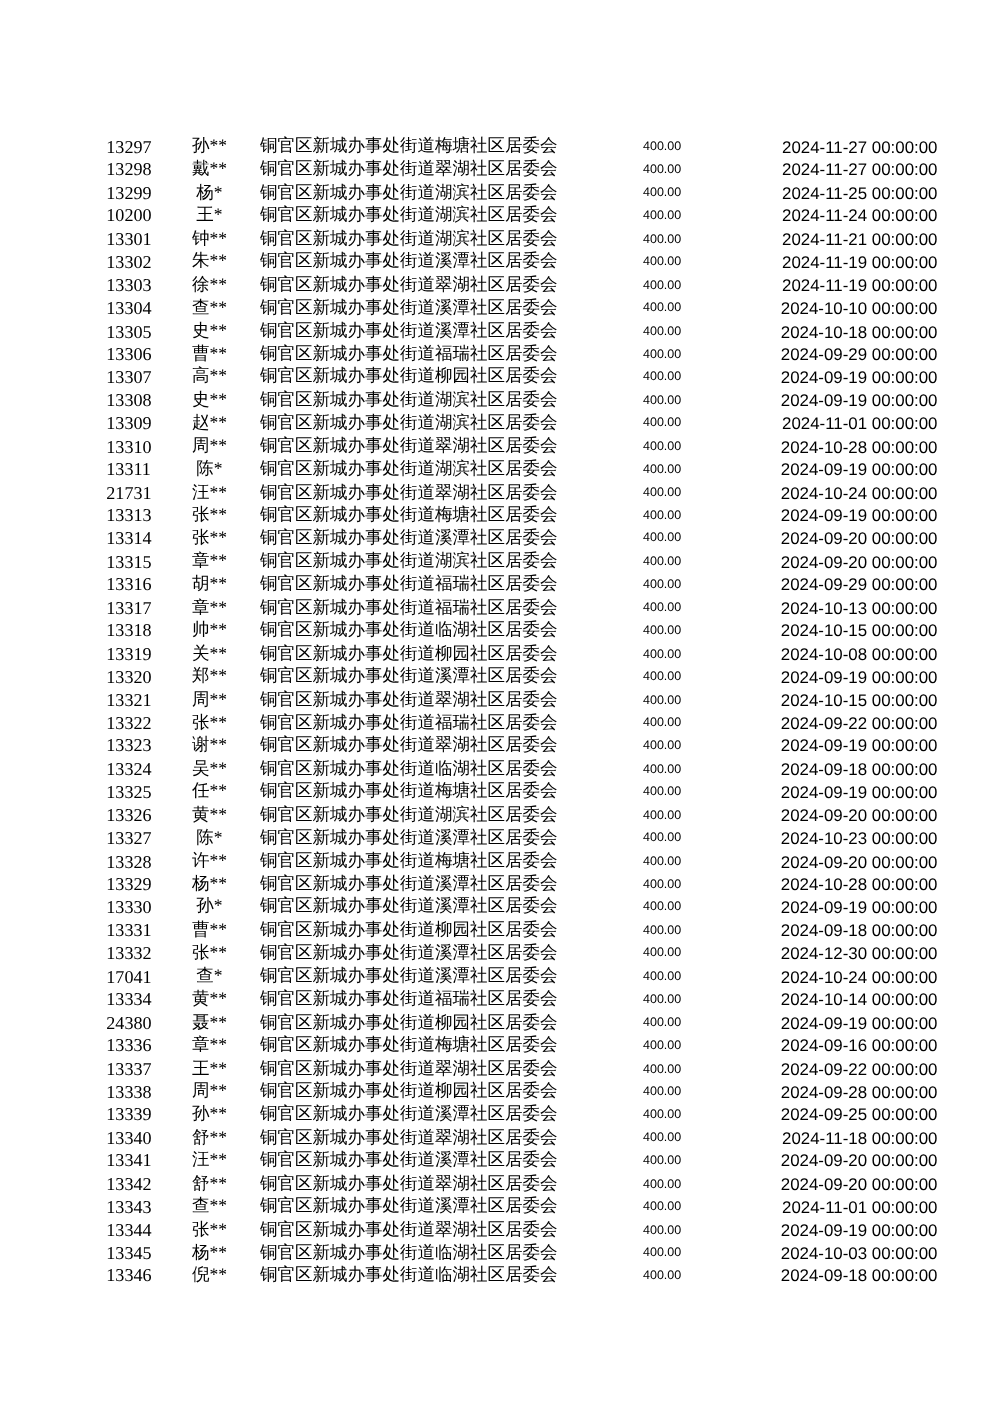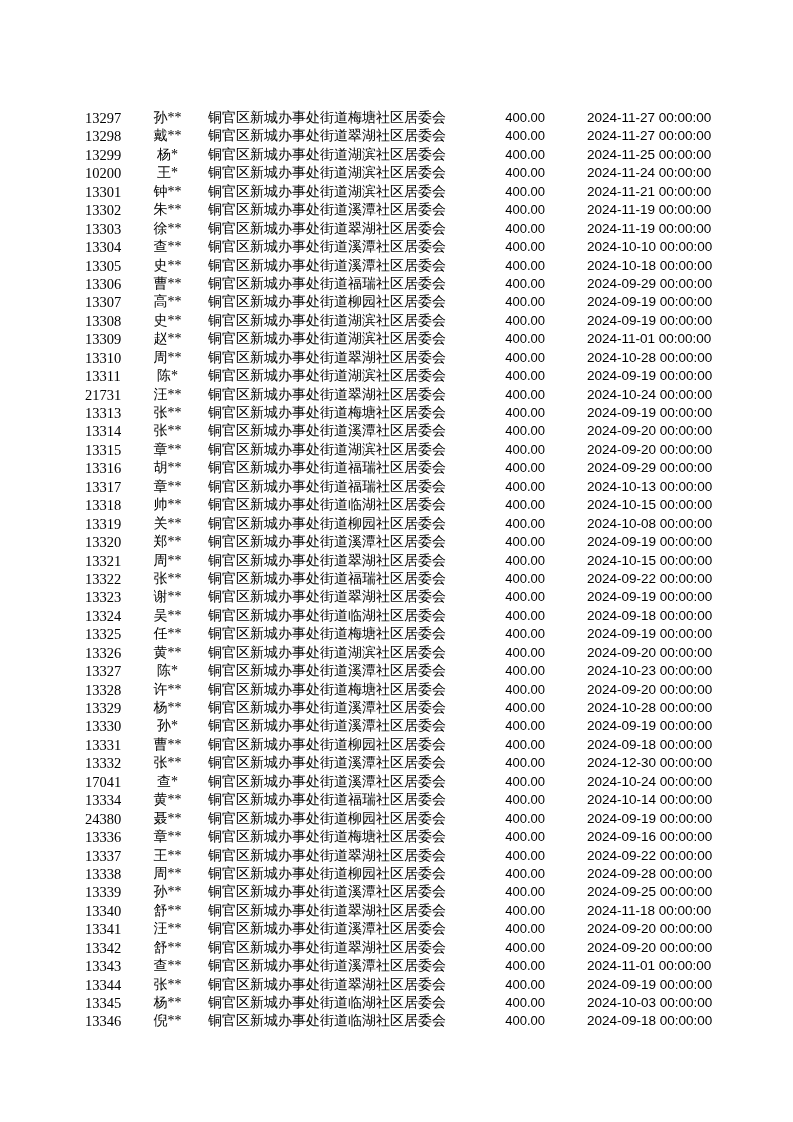--- a/index.html
+++ b/index.html
@@ -49,30 +49,30 @@
     text-align: center;
   }
   .cell.org {
     font-family: Liberation Serif, serif;
     font-size: 14px;
     text-align: left;
     padding-left: 3px;
   }
   .cell.amount {
     font-family: "Liberation Sans", sans-serif;
-    font-size: 13px;
+    font-size: 10px;
     text-align: right;
   }
   .cell.spacer {
     
   }
   .cell.datetime {
     font-family: "Liberation Sans", sans-serif;
     font-size: 13.5px;
-    text-align: left;
+    text-align: right;
   }
 </style>
 </head>
 <body style="background: rgb(255, 255, 255); color: rgb(0, 0, 0);">
 
 <div class="page">
   <div class="records-table">
   <div class="row">
     <span class="cell id">13297</span>
     <span class="cell name">孙**</span>

